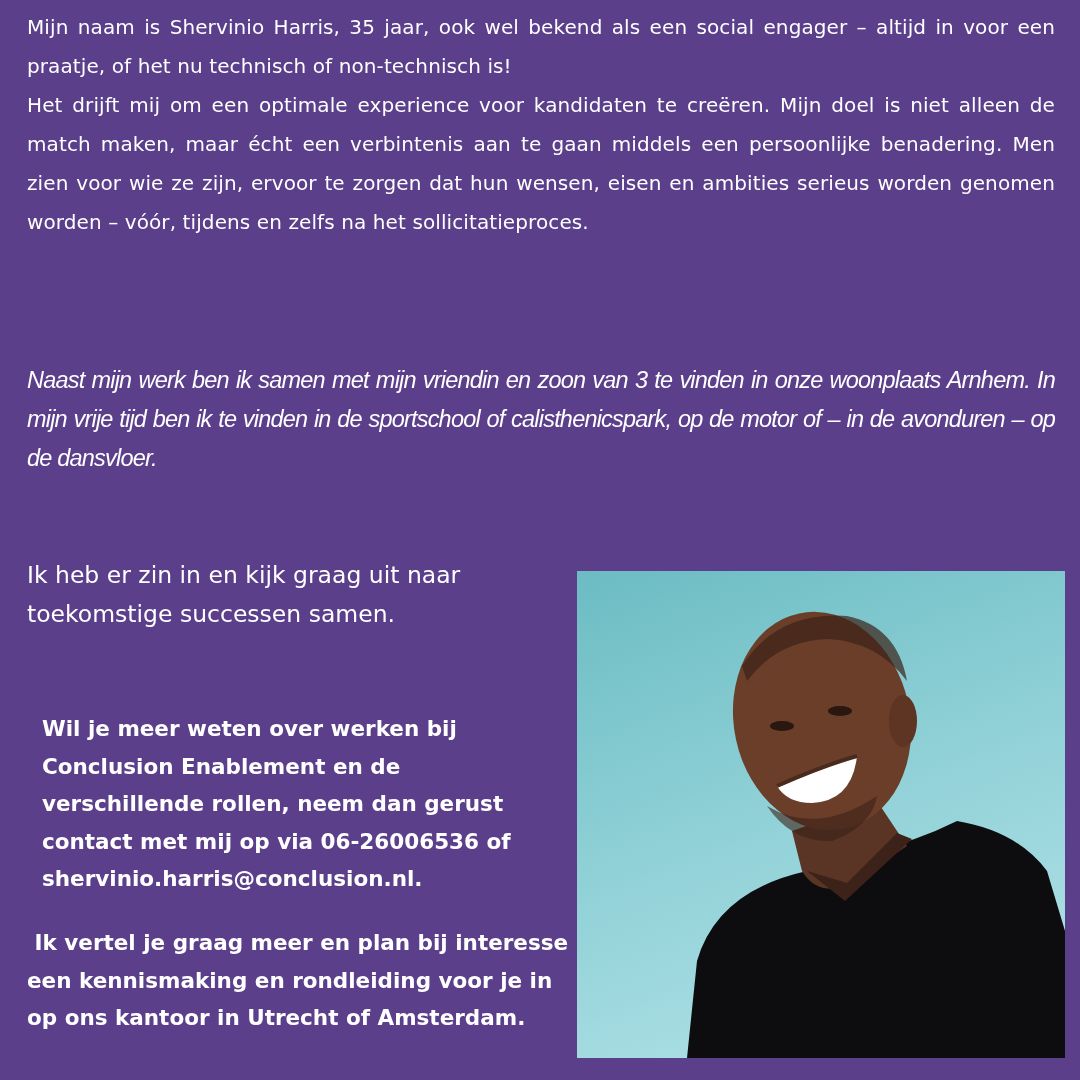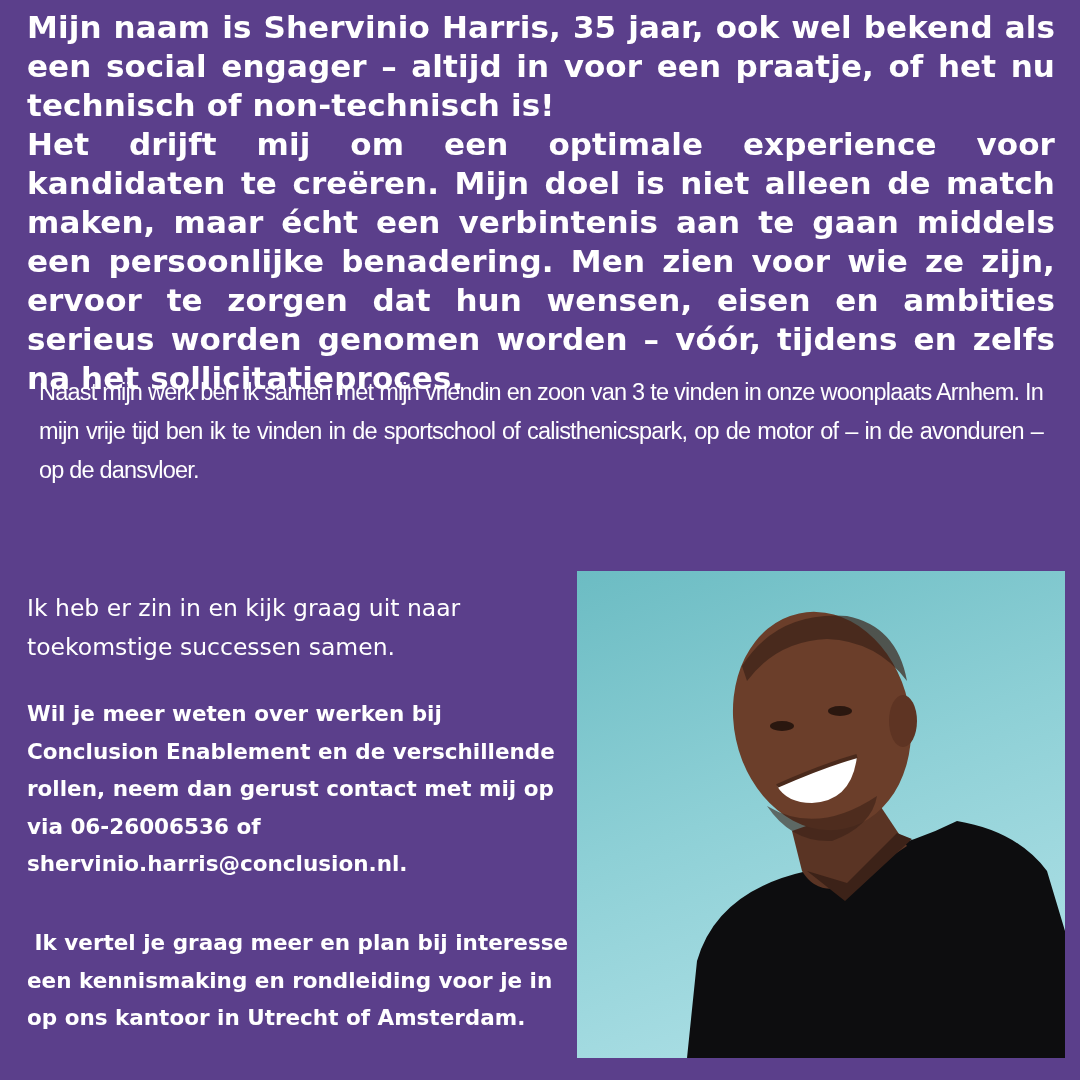--- a/index.html
+++ b/index.html
@@ -5,41 +5,41 @@
     html, body { margin: 0; padding: 0; }
     body {
       width: 1080px; height: 1080px; overflow: hidden;
       background: #5b3f8b;
       font-family: "DejaVu Sans", sans-serif;
       color: #ffffff;
       position: relative;
     }
     .intro {
       position: absolute; left: 27px; top: 8px; width: 1028px;
-      font-size: 31px; line-height: 39px; text-align: justify;
-      font-weight: 700; letter-spacing: 0.1px;
+      font-size: 20px; line-height: 39px; text-align: justify;
+      font-weight: 400; letter-spacing: 0.1px;
     }
     .intro p { margin: 0; }
     .condensed {
       position: absolute; left: 27px; top: 361px; width: 1028px;
       font-size: 23.5px; line-height: 39px; text-align: justify;
       font-stretch: condensed; letter-spacing: -0.8px;
       transform: scaleX(1); font-family: "Liberation Sans Narrow", "Liberation Sans", sans-serif;
     }
-    .condensed p { margin: 12px; }
+    .condensed p { margin: 0; font-style: italic; }
     .outro {
-      position: absolute; left: 27px; top: 589px; width: 530px;
+      position: absolute; left: 27px; top: 556px; width: 530px;
       font-size: 23.5px; line-height: 39px;
     }
     .outro p { margin: 0; }
     .contact {
       position: absolute; left: 27px; top: 695px; width: 545px;
       font-size: 21.5px; line-height: 37.5px; font-weight: bold;
     }
-    .contact p { margin: 0; }
+    .contact p { margin: 15px; }
     .visit {
       position: absolute; left: 27px; top: 915px; width: 545px;
       font-size: 21.5px; line-height: 37.5px; font-weight: bold; margin-top: 9px;
     }
     .visit p { margin: 0; }
     .photo {
       position: absolute; left: 577px; top: 571px; width: 488px; height: 487px;
       background: linear-gradient(160deg, #6cbcc3 0%, #8ed0d6 45%, #b6e4ea 100%);
       overflow: hidden;
     }

